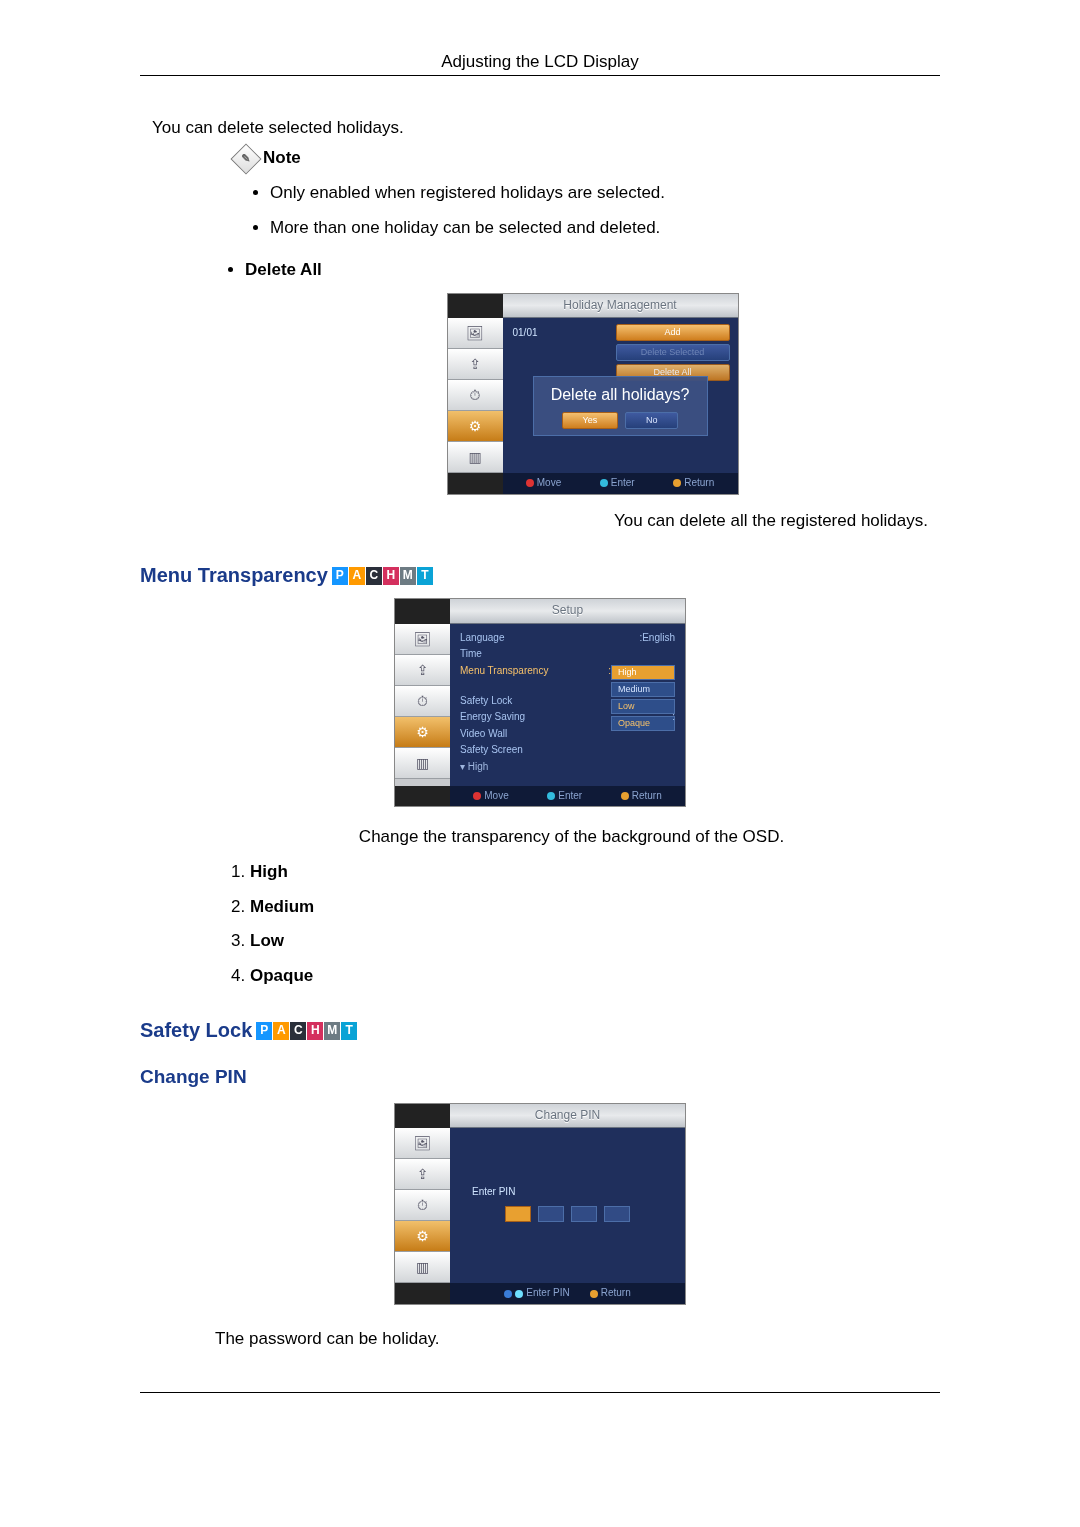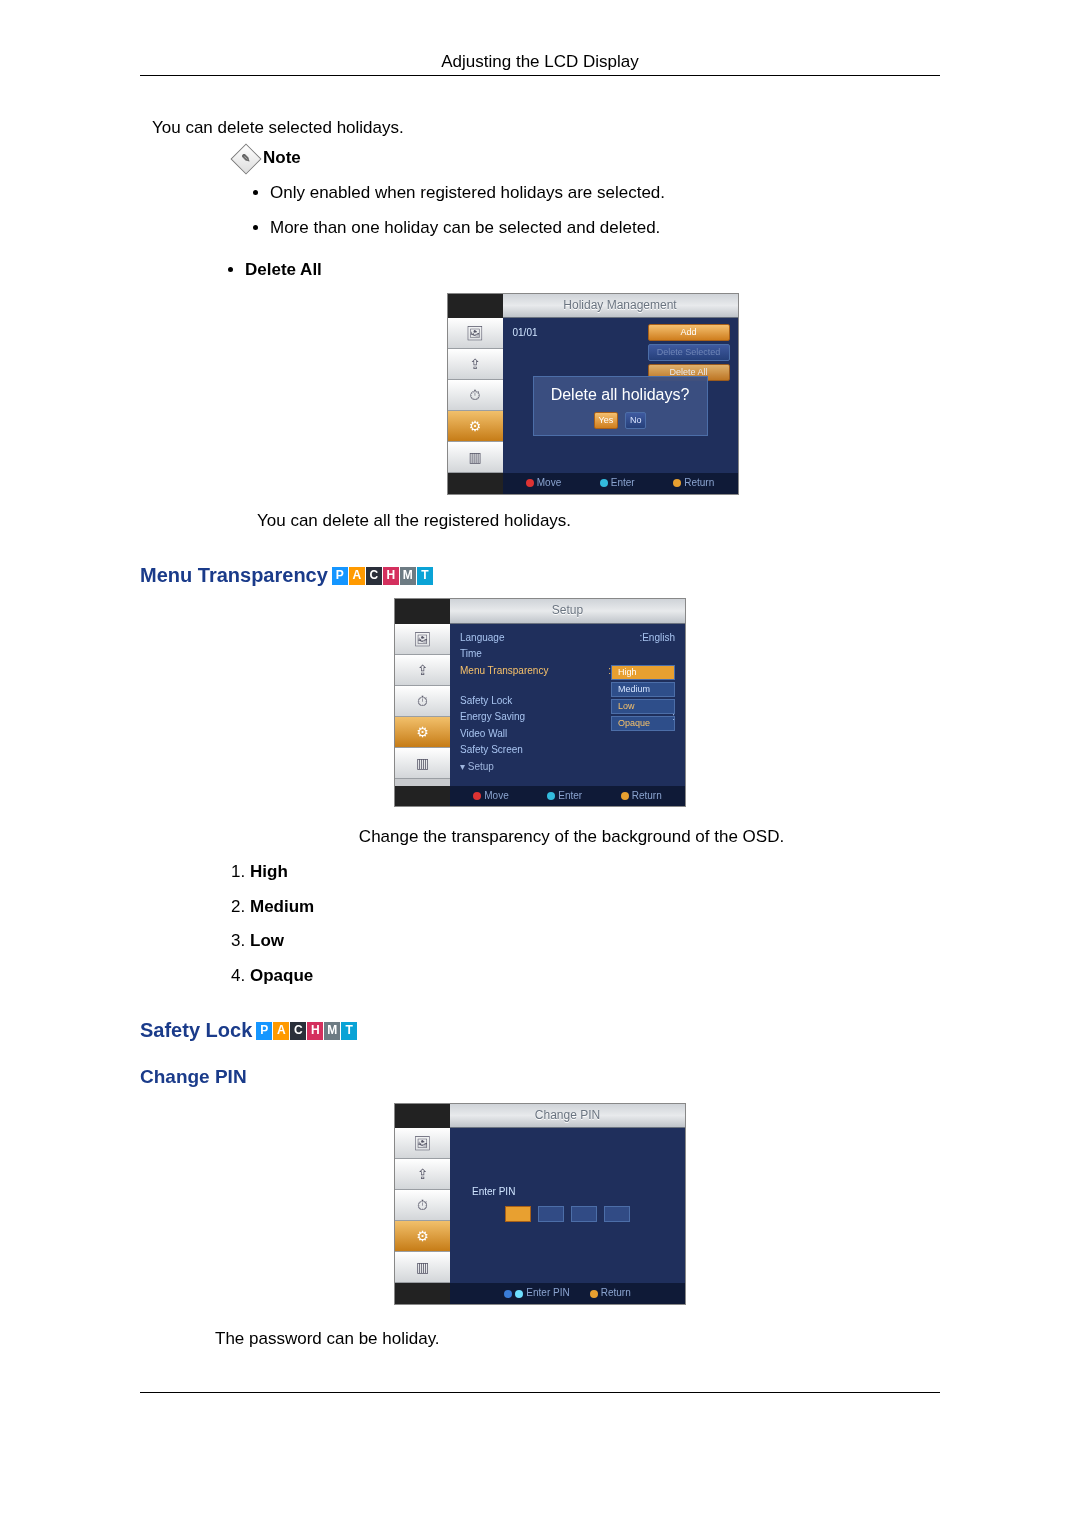--- a/index.html
+++ b/index.html
@@ -81,21 +81,21 @@
   .dred{background:#d33;} .dcyan{background:#3bd;} .dor{background:#e8a030;}
   .osd .menu-item{display:flex;padding:1px 10px;font-size:10px;color:#a8c4f0;}
   .osd .menu-item .lab2{flex:1;} .osd .menu-item .val{color:#a8c4f0;}
   .osd .hl{color:#f6c16a;}
   .osd .opt{
     background:#2e4e8a;border:1px solid #4c6ea8;padding:0 6px;margin:1px 0;
     font-size:9px;color:#d5e4ff;width:50px;
   }
   .osd .optsel{background:#e8a030;color:#fff;}
   .btnpill{
-    display:inline-block;padding:1px 4px;font-size:9px;border:1px solid #4c6ea8;
+    display:inline-block;padding:1px 20px;font-size:9px;border:1px solid #4c6ea8;
     background:linear-gradient(#3f5aa0,#26407a);color:#dbe6ff;border-radius:2px;
   }
   .btnsel{background:linear-gradient(#f4c070,#cf7e1e);border-color:#a86018;color:#fff;}
   .pinbox{
     width:24px;height:14px;background:#314b85;border:1px solid #4c6ea8;
     display:inline-block;margin:0 2px;
   }
   .pinboxsel{background:#e8a030;border-color:#a86018;}
   .rule-bottom{border-top:1.5px solid #000;margin-top:40px;}
 
@@ -162,21 +162,21 @@
               <i class="dot dcyan"></i>
               <span>Enter</span>
             </span>
           <span>
               <i class="dot dor"></i>
               <span>Return</span>
             </span>
         </div>
       </div>
 
-      <div class="para" style="margin-top:14px;">You can delete all the registered holidays.</div>
+      <div class="para" style="margin-top:14px;text-align:right;">You can delete all the registered holidays.</div>
     </li>
   </ul>
 
   <div class="sect-h">
     <span>Menu Transparency</span>
     <span class="srcchips">
       <span class="chip cP">P</span>
       <span class="chip cA">A</span>
       <span class="chip cC">C</span>
       <span class="chip cH">H</span>
@@ -220,21 +220,21 @@
         <div class="menu-item">
             <span class="lab2">Energy Saving</span>
             <span>: </span>
           </div>
         <div class="menu-item">
             <span class="lab2">Video Wall</span>
           </div>
         <div class="menu-item">
             <span class="lab2">Safety Screen</span>
           </div>
-        <div class="menu-item" style="color:#9fb6de;">▾ Setup</div>
+        <div class="menu-item" style="color:#9fb6de;">▾ High</div>
       </div>
     </div>
     <div class="foot">
       <span>
           <i class="dot dred"></i>
           <span>Move</span>
         </span>
       <span>
           <i class="dot dcyan"></i>
           <span>Enter</span>

